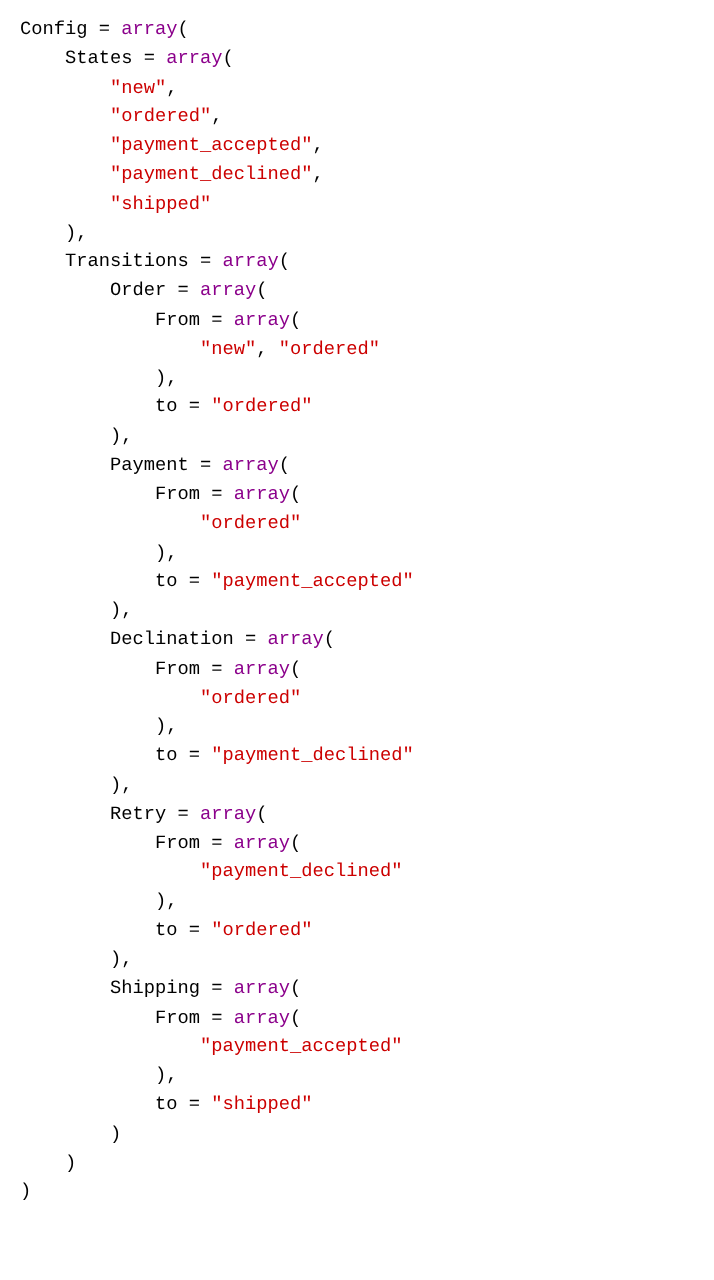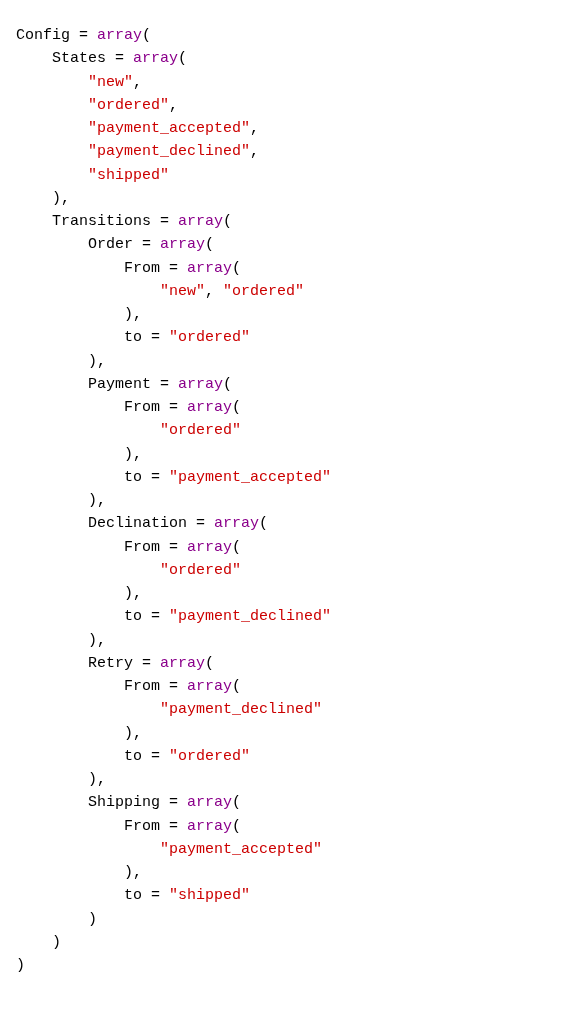--- a/index.html
+++ b/index.html
@@ -13,21 +13,20 @@
       font-family: 'Courier New', Courier, monospace;
       font-size: 15px;
       line-height: 1.55;
       padding: 12px 16px;
       width: 571px;
       min-height: 1024px;
     }
 
     .code-block {
       white-space: pre;
-      margin-top: 12px;
     }
 
     .fn {
       color: #8b008b;
     }
 
     .str {
       color: #cc0000;
     }
 

